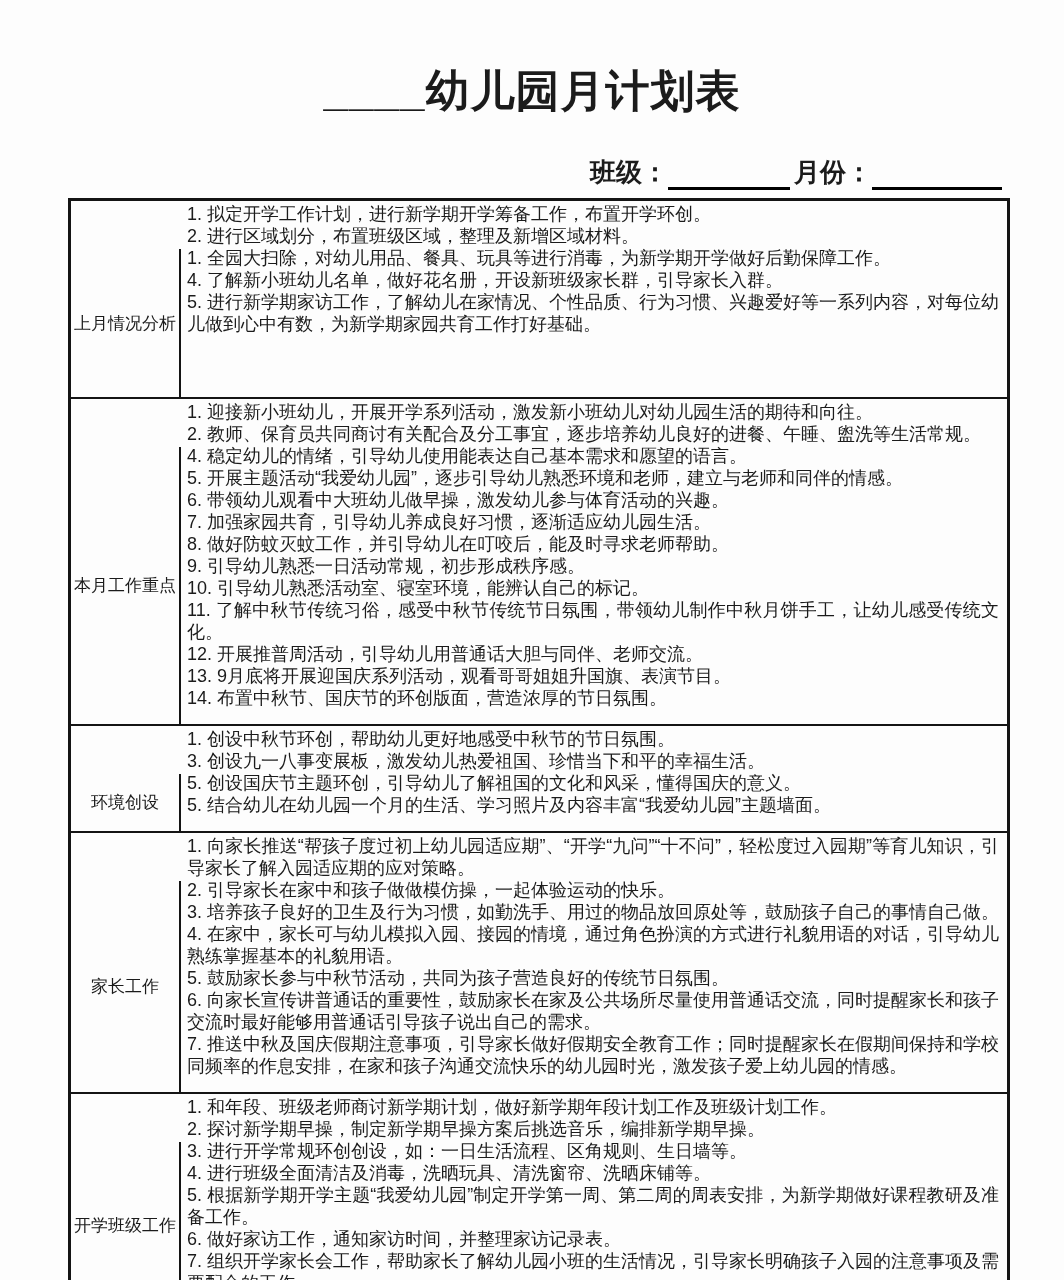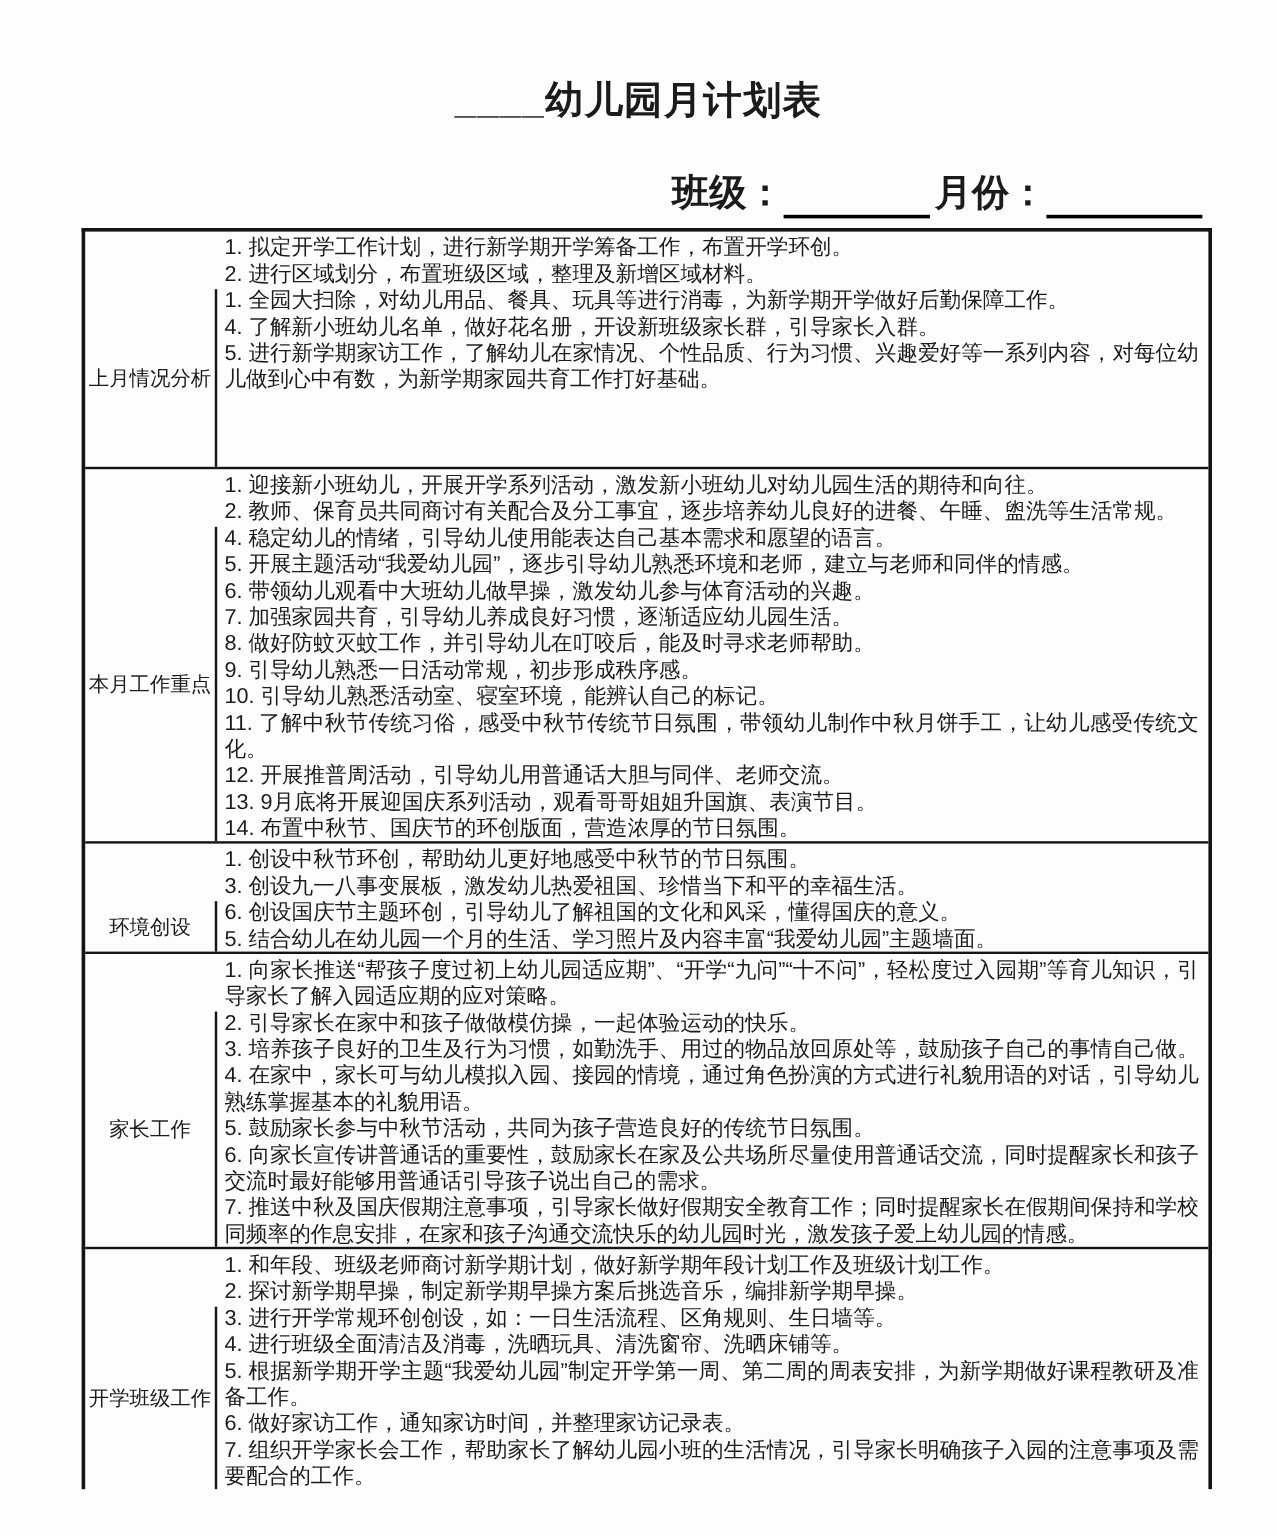--- a/index.html
+++ b/index.html
@@ -5,32 +5,32 @@
   * { margin:0; padding:0; box-sizing:border-box; }
   html,body { width:1064px; height:1280px; overflow:hidden; }
   body {
     background:#fdfdfd;
     color:#1b1b1b;
     font-family:"Liberation Sans", sans-serif;
   }
   .doc-title {
     margin-top:62px;
     text-align:center;
-    font-size:32px;
+    font-size:44px;
     font-weight:bold;
     letter-spacing:1px;
     white-space:pre;
   }
   .header-line {
     width:942px;
     margin:34px 0 8px 68px;
     display:flex;
     justify-content:flex-end;
     align-items:flex-end;
-    font-size:31px;
+    font-size:26px;
     font-weight:bold;
     padding-right:8px;
   }
   .blank {
     display:inline-block;
     width:122px;
     height:30px;
     border-bottom:3px solid #000;
     margin-right:4px;
   }
@@ -54,21 +54,21 @@
     display:flex;
     align-items:center;
     justify-content:center;
     font-size:17px;
     text-align:center;
     padding:2px 1px;
     margin-top:48px;
   }
   .tcontent {
     flex:1;
-    padding:2px 8px 0 6px;
+    padding:2px 8px 15px 6px;
     font-size:18px;
     line-height:22px;
   }
   .item { text-align:justify; }
 </style>
 </head>
 <body>
 
 <div class="doc-title">____幼儿园月计划表</div>
 
@@ -106,21 +106,21 @@
         <div class="item">12. 开展推普周活动，引导幼儿用普通话大胆与同伴、老师交流。</div>
         <div class="item">13. 9月底将开展迎国庆系列活动，观看哥哥姐姐升国旗、表演节目。</div>
         <div class="item">14. 布置中秋节、国庆节的环创版面，营造浓厚的节日氛围。</div>
       </div>
     </div>
     <div class="trow">
       <div class="tlabel">环境创设</div>
       <div class="tcontent">
         <div class="item">1. 创设中秋节环创，帮助幼儿更好地感受中秋节的节日氛围。</div>
         <div class="item">3. 创设九一八事变展板，激发幼儿热爱祖国、珍惜当下和平的幸福生活。</div>
-        <div class="item">6. 创设国庆节主题环创，引导幼儿了解祖国的文化和风采，懂得国庆的意义。</div>
+        <div class="item">5. 创设国庆节主题环创，引导幼儿了解祖国的文化和风采，懂得国庆的意义。</div>
         <div class="item">5. 结合幼儿在幼儿园一个月的生活、学习照片及内容丰富“我爱幼儿园”主题墙面。</div>
       </div>
     </div>
     <div class="trow">
       <div class="tlabel">家长工作</div>
       <div class="tcontent">
         <div class="item">1. 向家长推送“帮孩子度过初上幼儿园适应期”、“开学“九问”“十不问”，轻松度过入园期”等育儿知识，引导家长了解入园适应期的应对策略。</div>
         <div class="item">2. 引导家长在家中和孩子做做模仿操，一起体验运动的快乐。</div>
         <div class="item">3. 培养孩子良好的卫生及行为习惯，如勤洗手、用过的物品放回原处等，鼓励孩子自己的事情自己做。</div>
         <div class="item">4. 在家中，家长可与幼儿模拟入园、接园的情境，通过角色扮演的方式进行礼貌用语的对话，引导幼儿熟练掌握基本的礼貌用语。</div>

